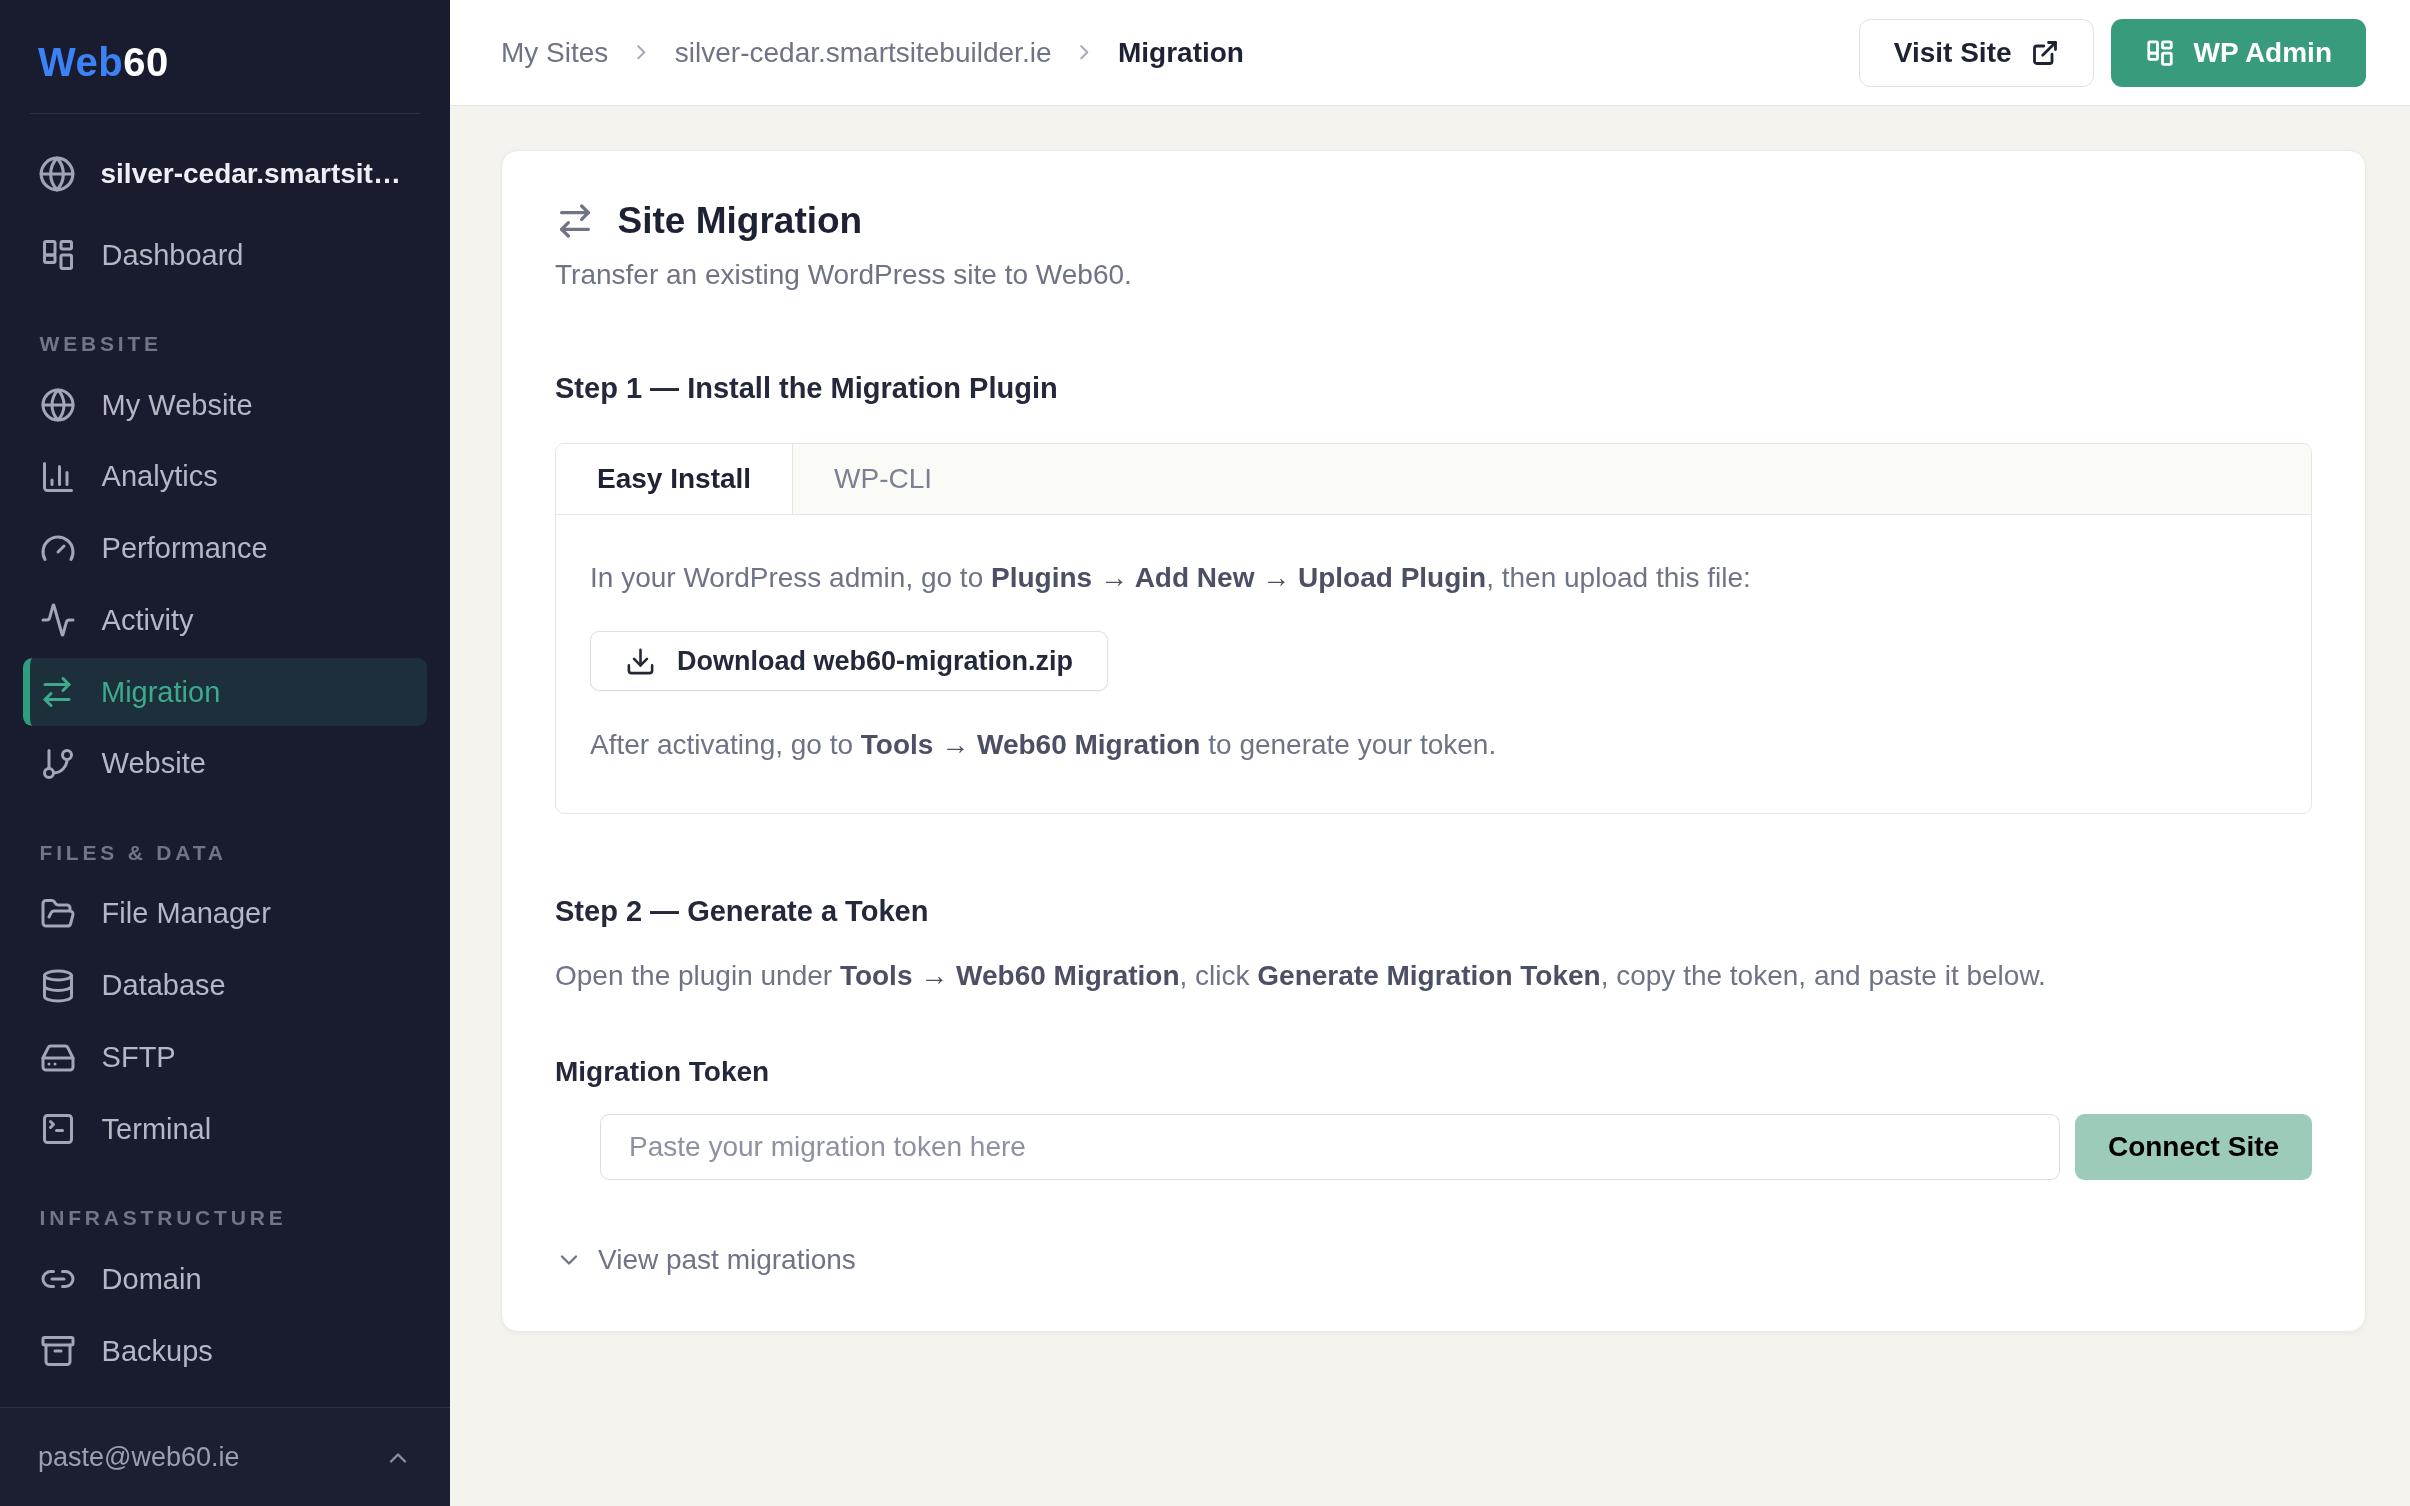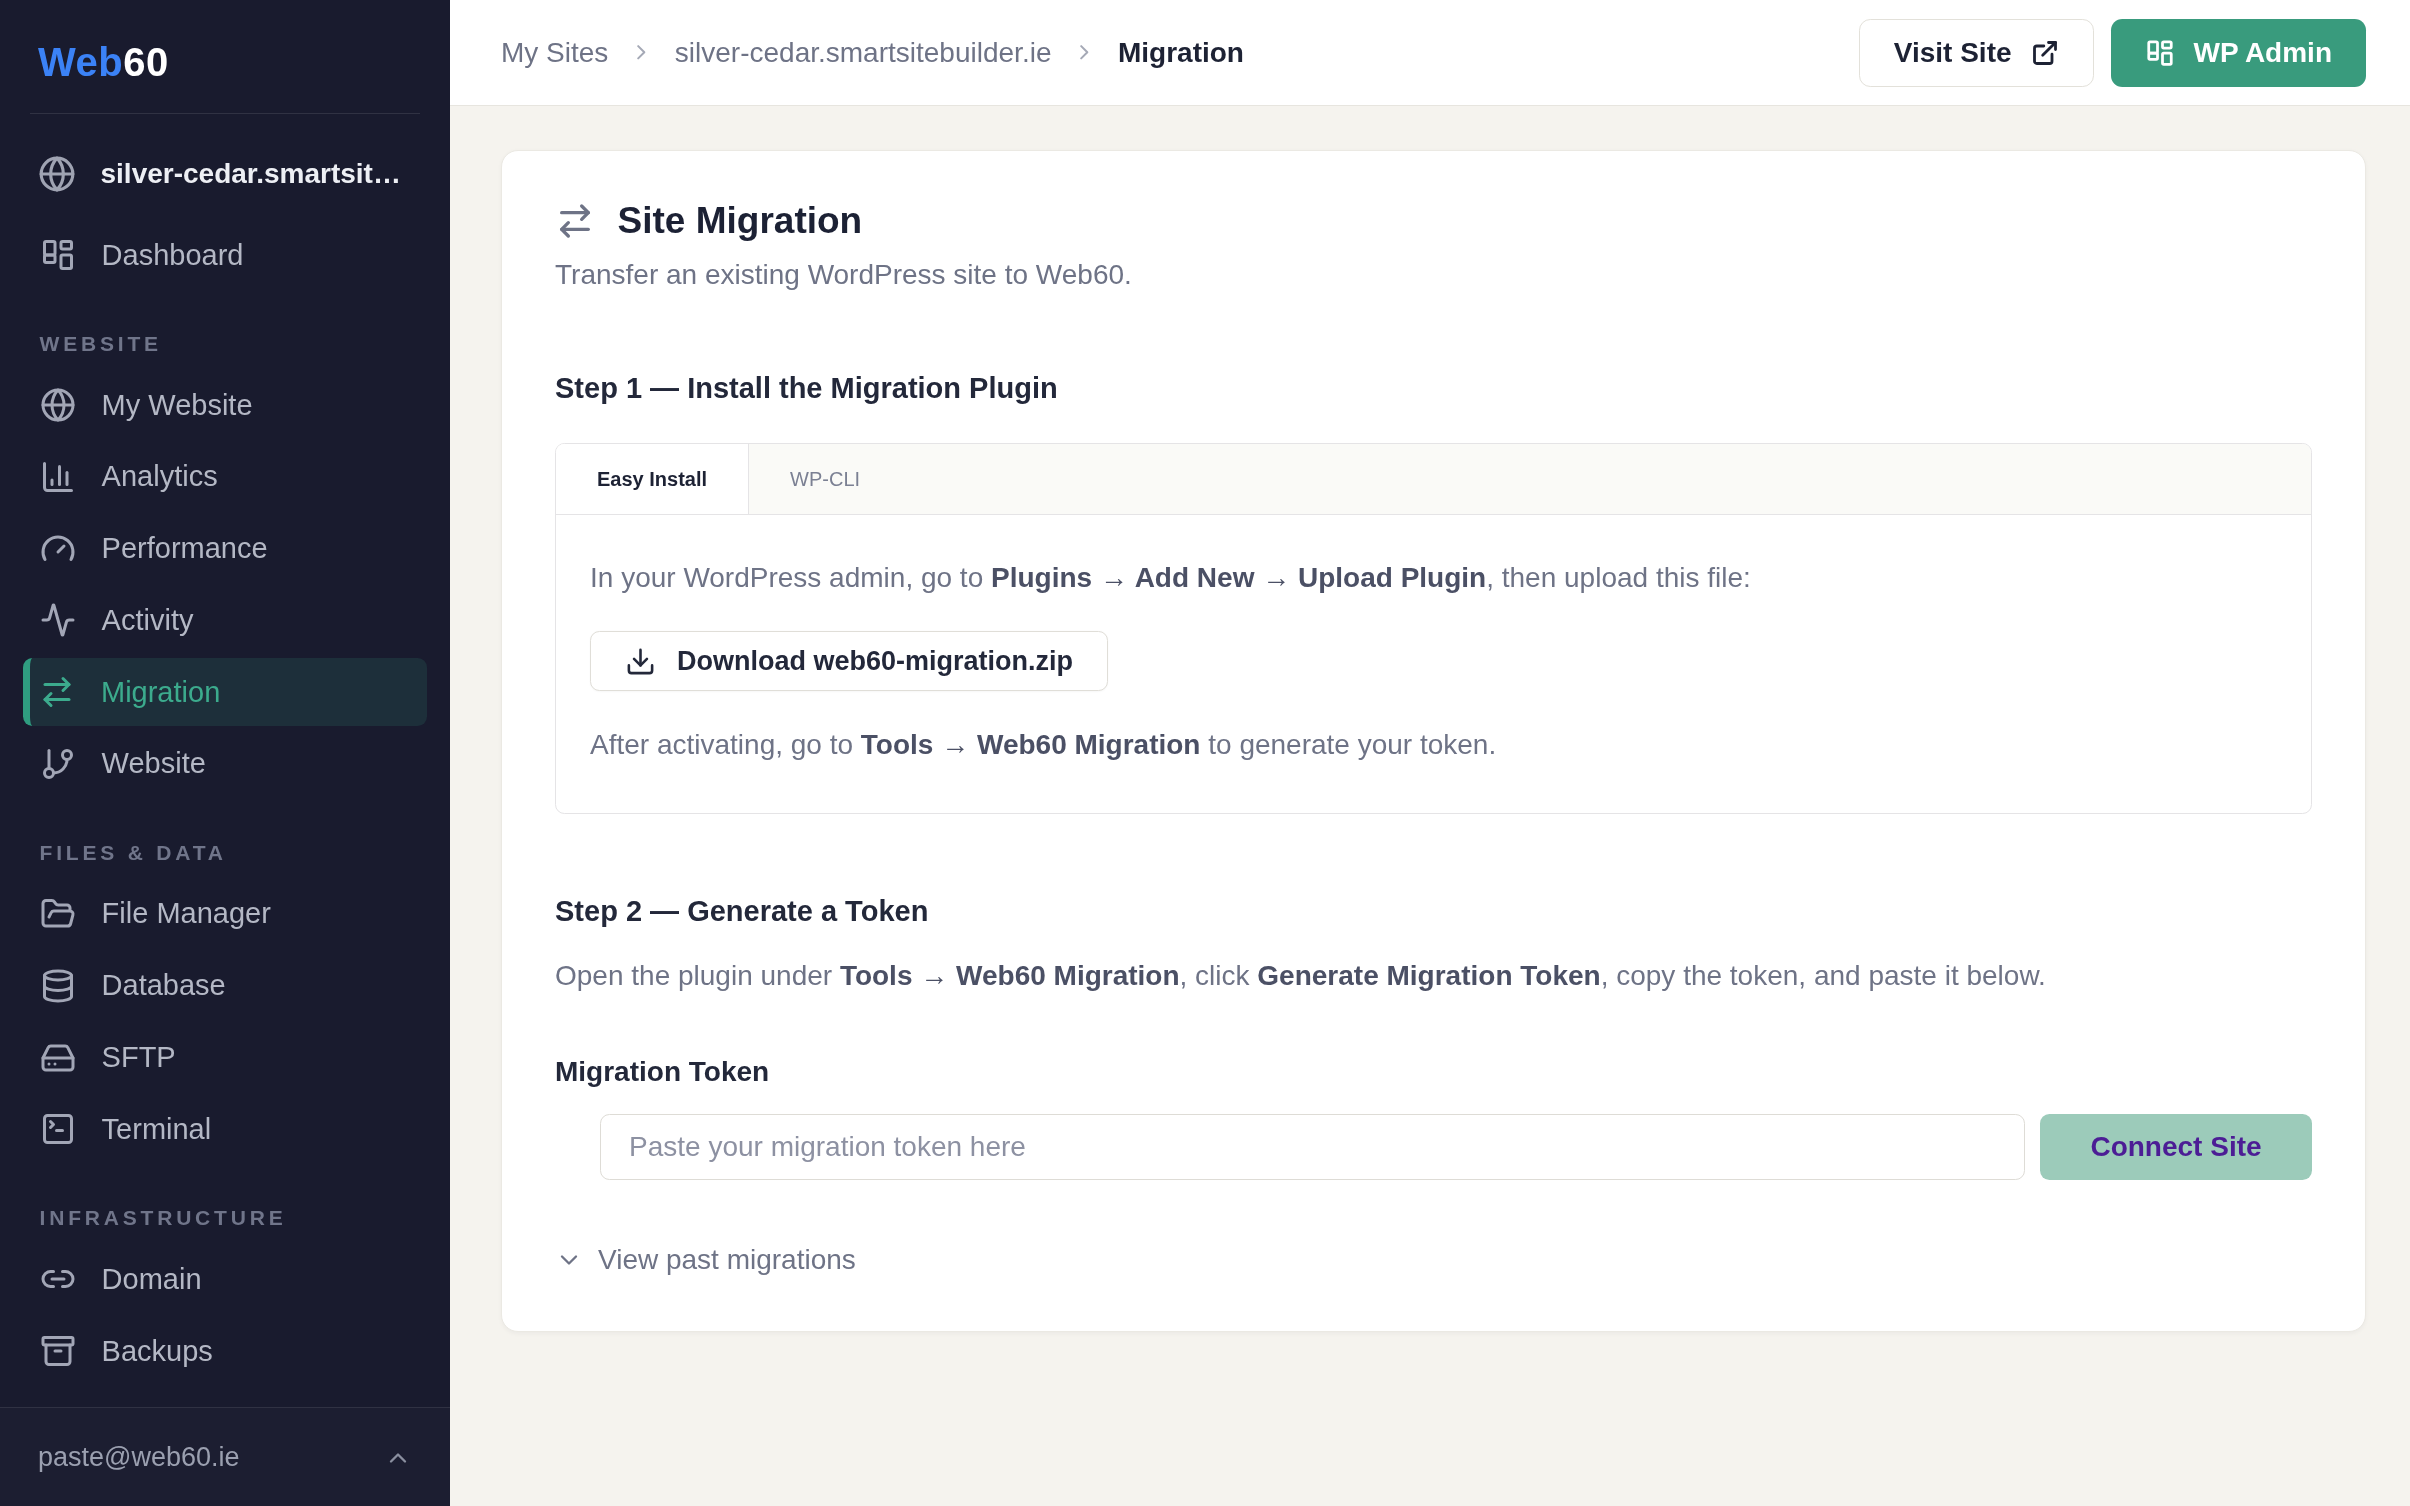--- a/index.html
+++ b/index.html
@@ -97,21 +97,21 @@
   .card-title-row .ic { width:40px; height:40px; color:#6e7386; }
   .card-title { font-size:37px; font-weight:800; color:#1c2134; }
   .card-subtitle { margin-top:17px; font-size:28px; color:#6e7386; }
 
   .step-title { margin-top:81px; font-size:29px; font-weight:700; color:#23283a; }
 
   .tab-panel { margin-top:38px; border:0.9px solid #e5e4e6; border-radius:9.4px; overflow:hidden; }
   .tab-bar { display:flex; background:#fafaf7; border-bottom:0.9px solid #e5e4e6; }
   .tab {
     padding:0 41px; height:70px; display:flex; align-items:center;
-    font-size:20px; color:#7b8093; cursor:pointer;
+    font-size:28px; color:#7b8093; cursor:pointer;
   }
   .tab.active {
     background:#ffffff; color:#1d2234; font-weight:700;
     border-right:0.9px solid #e5e4e6; margin-bottom:-0.9px;
   }
   .tab-body { padding:43px 34px 49px; }
 
   .rich { font-size:28px; color:#6e7386; line-height:1.4; }
   .rich strong { color:#4b5065; font-weight:700; }
 
@@ -128,22 +128,22 @@
 
   .token-label { margin-top:60px; font-size:28px; font-weight:700; color:#23283a; }
   .token-row { margin-top:26px; display:flex; gap:15px;margin-left:45px; }
   .token-input {
     flex:1; height:66px; background:#fff;
     border:0.9px solid #dedcd6; border-radius:9.4px;
     padding:0 28px; font-family:inherit; font-size:28px; color:#20253a;
   }
   .token-input::placeholder { color:#8d91a2; }
   .btn-connect {
-    width:272px; height:66px; background:#9ccbba; border:none; border-radius:9.4px;
-    font-family:inherit; color:#4c1d95; font-size:28px; font-weight:700; cursor:default;
+    width:237px; height:66px; background:#9ccbba; border:none; border-radius:9.4px;
+    font-family:inherit; color:#000000; font-size:28px; font-weight:700; cursor:default;
   }
   .view-past {
     margin-top:64px; display:flex; align-items:center; gap:15px;
     font-size:28px; color:#6e7386; cursor:pointer;
   }
   .view-past .ic { width:28px; height:28px; }
 </style>
 </head>
 <body>
 

